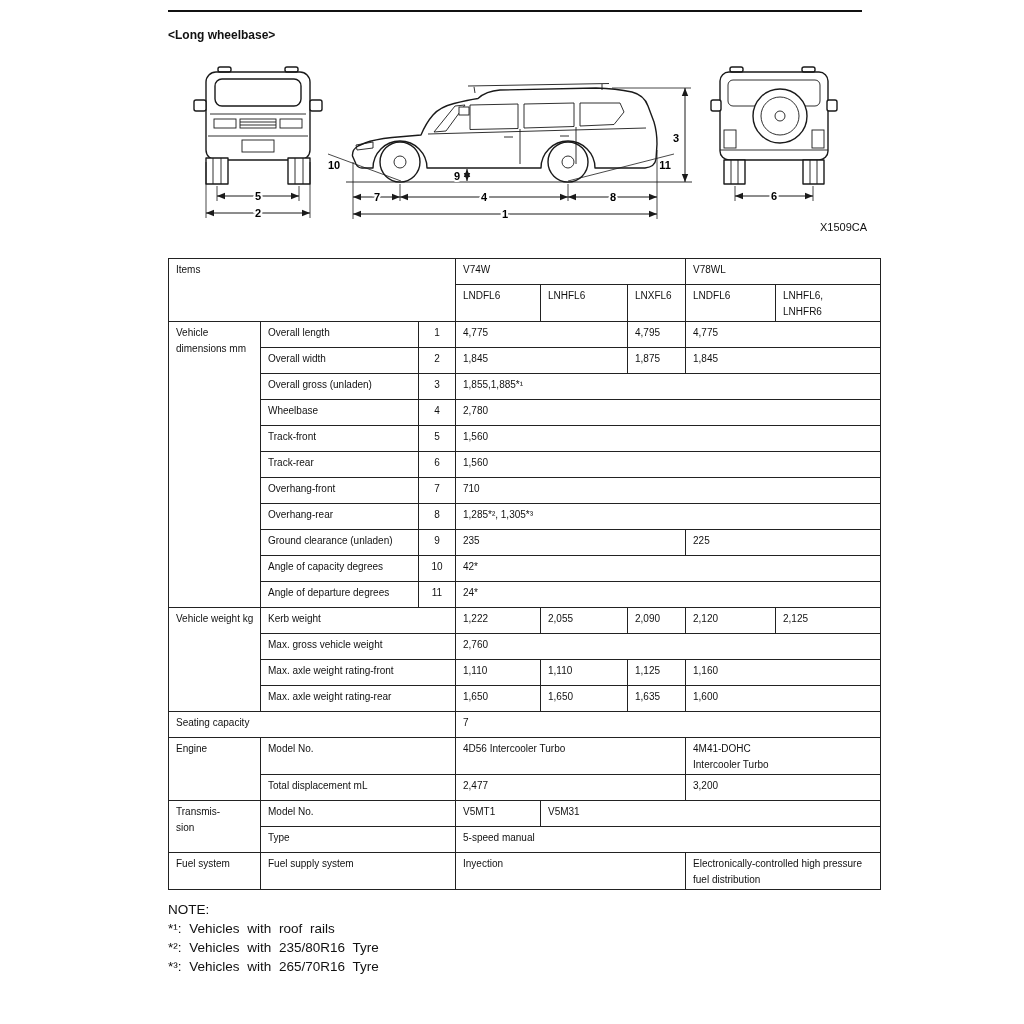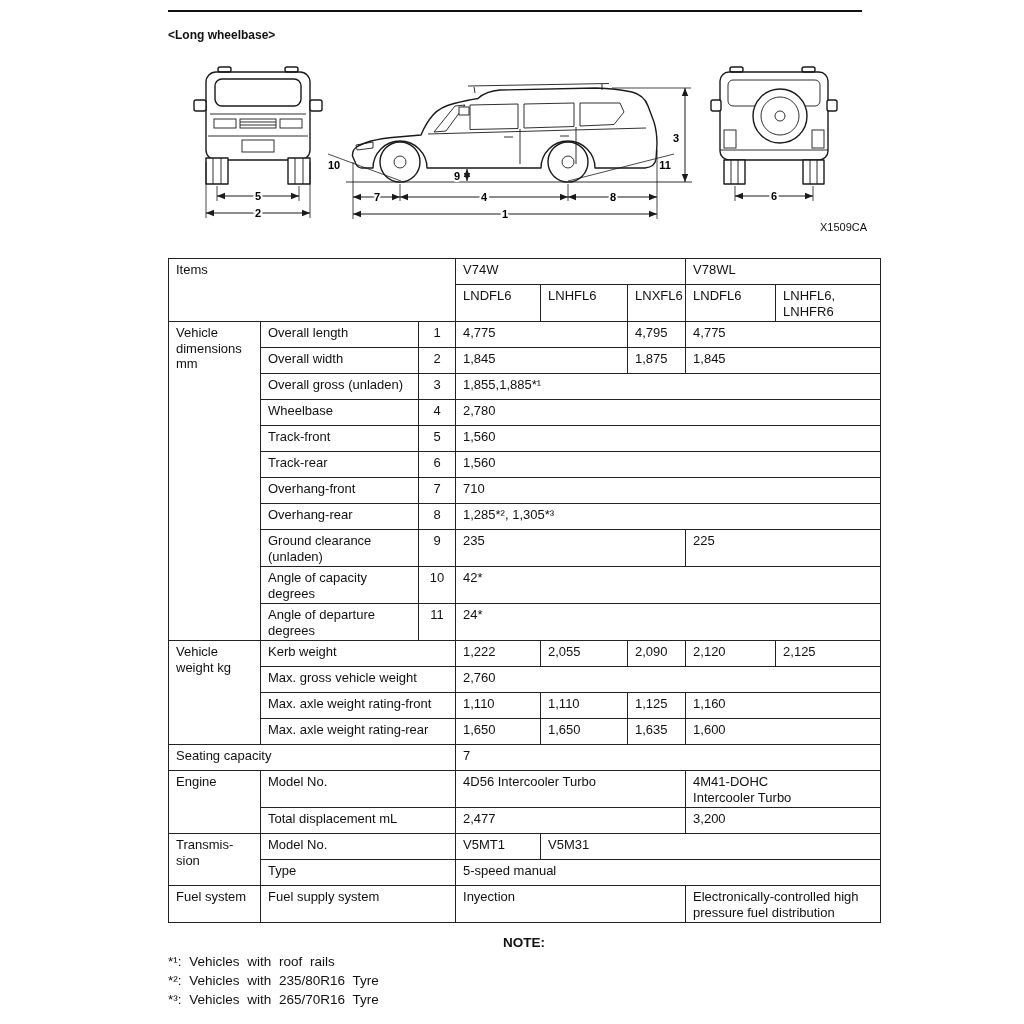--- a/index.html
+++ b/index.html
@@ -6,28 +6,28 @@
   body{
     width:1024px;height:1024px;overflow:hidden;background:#ffffff;
     font-family:"Liberation Sans","DejaVu Sans",sans-serif;color:#111;
   }
   .page{padding:10px 144px 0 168px;}
   .page-number{font-size:17px;font-weight:bold;letter-spacing:.3px;margin:2px 0 6px 0;}
   .header-rule{border:none;border-top:2.5px solid #111;margin:0 0 0 0;width:694px;}
   .section-title{font-size:12px;font-weight:bold;margin:16px 0 8px 0;}
   .figure-wrap{margin-top:8px;position:relative;}
   .spec-table{border-collapse:collapse;table-layout:fixed;width:712px;margin-top:12px;
-    font-size:13px;line-height:15.5px;}
+    font-size:10px;line-height:15.5px;}
   .spec-table td,.spec-table th{
     border:1px solid #222;vertical-align:top;text-align:left;font-weight:normal;
     padding:3px 5px 2px 7px;height:20px;white-space:pre-line;overflow:hidden;
   }
   .spec-table td.num{text-align:center;padding-left:2px;padding-right:2px;}
   .notes{margin-top:10px;font-size:13.5px;line-height:19px;}
-  .notes .note-title{font-weight:bold;text-align:center;}
+  .notes .note-title{font-weight:normal;}
   .notes div{word-spacing:4px;}
   
   .car{stroke:#1a1a1a;fill:none;stroke-width:1.4;stroke-linejoin:round;stroke-linecap:round;}
   .thin{stroke:#1a1a1a;fill:none;stroke-width:.9;}
   .dim{stroke:#1a1a1a;fill:none;stroke-width:1;}
   .ext{stroke:#1a1a1a;fill:none;stroke-width:.8;}
   .whitefill{fill:#fff;}
   .dim-label{font:bold 11px "Liberation Sans",sans-serif;fill:#000;text-anchor:middle;
     paint-order:stroke;stroke:#fff;stroke-width:4px;}
   .fig-code{font:11px "Liberation Sans",sans-serif;fill:#111;}

